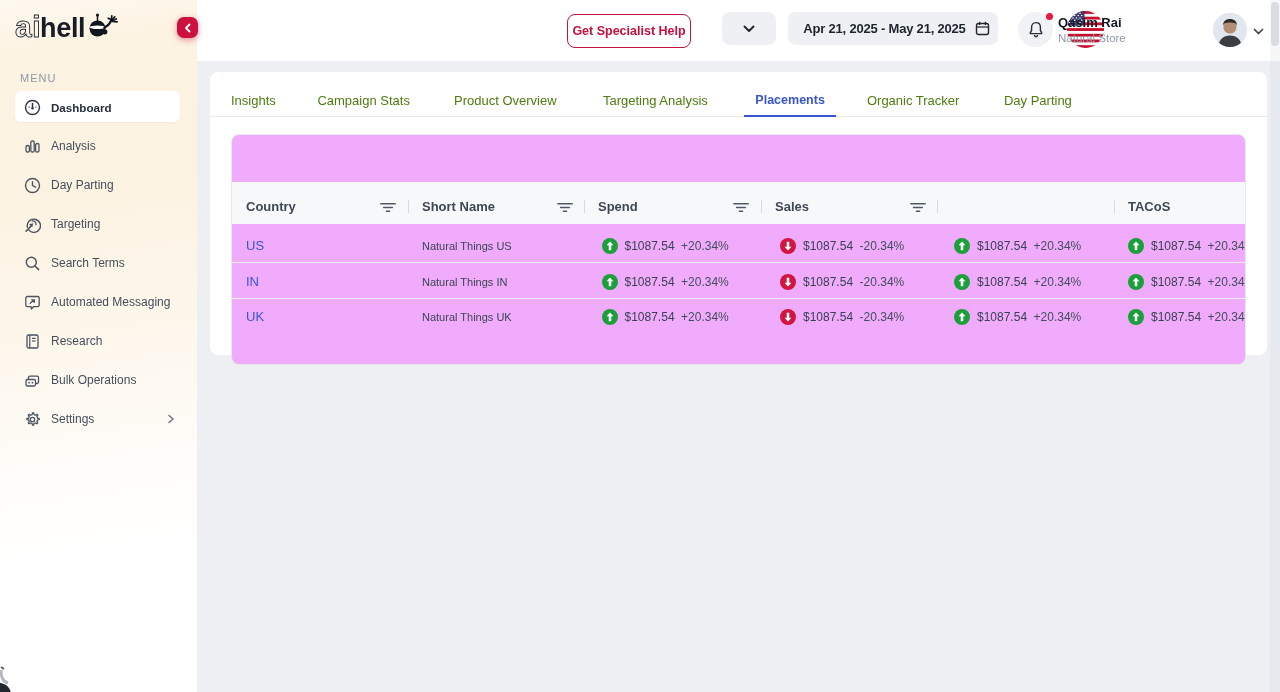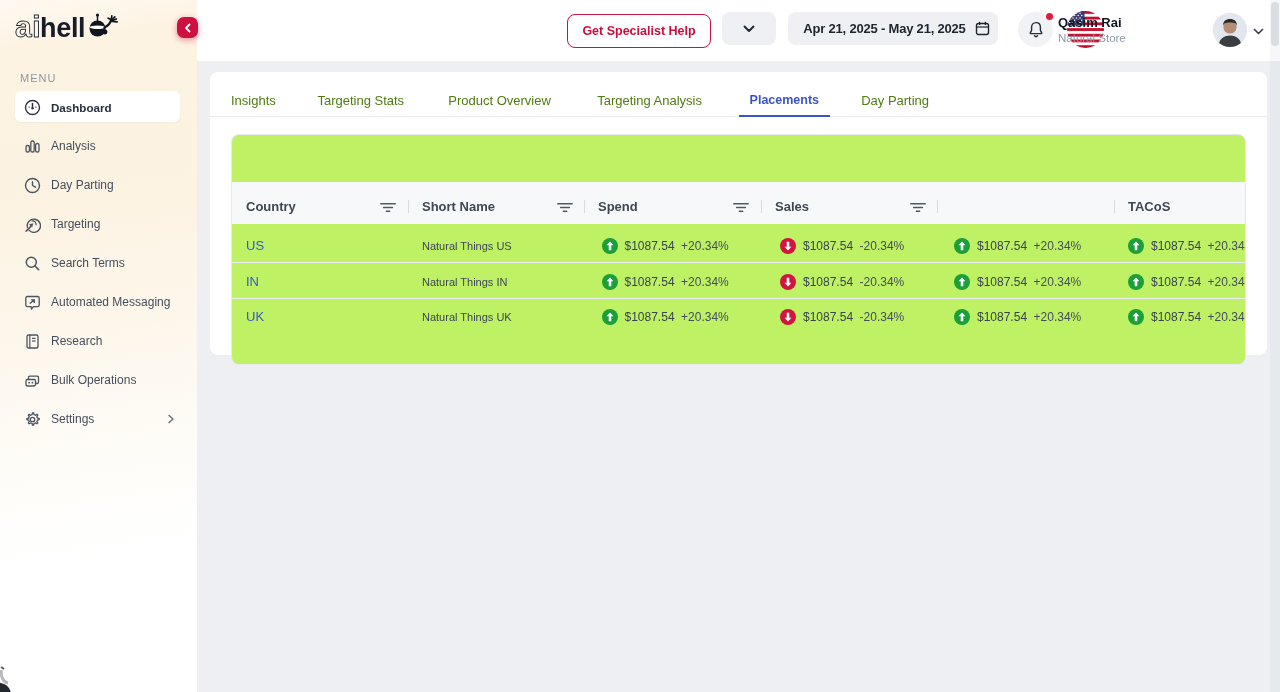--- a/index.html
+++ b/index.html
@@ -8,39 +8,39 @@
 #sidebar{position:absolute;left:0;top:0;width:197px;height:692px;
 background:linear-gradient(172deg,#fef9f1 0%,#fdf3e3 7%,#fcf2e1 26%,#fdf6ea 46%,#fefcf7 64%,#ffffff 80%);}
 #menuLabel{position:absolute;left:20px;top:72px;font-size:11px;letter-spacing:1px;color:#8e97a6;font-weight:400}
 .mitem{position:absolute;left:24px;height:20px;display:flex;align-items:center;color:#454e5c;font-size:12px}
 .mitem svg{flex:0 0 17px;margin-right:10px}
 .mitem .txt{white-space:nowrap}
 #activePill{position:absolute;left:15px;top:91px;width:165px;height:31px;background:#fff;border-radius:6px;box-shadow:0 1px 2px rgba(120,110,90,.06)}
 
 #header{position:absolute;left:197px;top:0;width:1083px;height:61px;background:#fff}
 #backBtn{position:absolute;left:177px;top:17px;width:21px;height:21px;border-radius:7px;background:#cc1040;box-shadow:0 2px 6px rgba(204,16,64,.45);display:flex;align-items:center;justify-content:center}
-#helpBtn{position:absolute;left:567px;top:14px;width:144px;height:34px;border:1px solid #c31341;border-radius:8px;background:#fff;color:#c50f3e;font-size:12.5px;font-weight:700;display:flex;align-items:center;justify-content:center}
+#helpBtn{position:absolute;left:567px;top:14px;width:124px;height:34px;border:1px solid #c31341;border-radius:8px;background:#fff;color:#c50f3e;font-size:12.5px;font-weight:700;display:flex;align-items:center;justify-content:center}
 .grayBox{position:absolute;top:12px;height:33px;background:#eef0f3;border-radius:8px;display:flex;align-items:center;justify-content:center}
 #chevBox{left:722px;width:54px}
 #dateBox{left:788px;width:210px;font-size:13px;font-weight:700;color:#1d242e;letter-spacing:-0.2px;padding-left:7px}
 #bellWrap{position:absolute;left:1018px;top:12px;width:35px;height:35px;border-radius:50%;background:#f1f2f5;display:flex;align-items:center;justify-content:center}
 #bellDot{position:absolute;left:1046px;top:12.5px;width:7px;height:7px;border-radius:50%;background:#e8173f}
 #flag{position:absolute;left:1067px;top:11px;width:37px;height:37px;border-radius:50%;overflow:hidden}
 #uname{position:absolute;left:1058px;top:15px;width:150px;text-align:left;font-size:13px;font-weight:700;color:#101723}
 #ustore{position:absolute;left:1058px;top:32px;width:150px;text-align:left;font-size:11.5px;color:#8f99a8}
 #avatar{position:absolute;left:1213px;top:13px;width:34px;height:34px;border-radius:50%;overflow:hidden;background:#e2e6ee}
 #caret{position:absolute;left:1252px;top:24px}
 
 #card{position:absolute;left:210px;top:72px;width:1057px;height:283px;background:#fff;border-radius:8px}
 #tabs{position:absolute;left:0;top:0;width:100%;height:45px;border-bottom:1px solid #e9ebef;display:flex}
 .tab{margin:0;padding:13px 11px 0;font-size:13px;color:#4d7c0f;display:flex;align-items:center;white-space:nowrap}
 .tab.active{color:#3a55c9;font-weight:700;font-size:12.5px;border-bottom:2px solid #3a55c9;margin-bottom:-1px}
 .tab:nth-child(1){margin-left:10px}.tab:nth-child(2){margin-left:19.6px}.tab:nth-child(3){margin-left:22.1px}.tab:nth-child(4){margin-left:24.4px}.tab:nth-child(5){margin-left:25.6px}.tab:nth-child(6){margin-left:20.1px}.tab:nth-child(7){margin-left:22.5px}
 
-#tbl{position:absolute;left:21px;top:62px;width:1015px;height:231px;border:1px solid #e6e8eb;border-radius:8px;background:#bef264;overflow:hidden}
+#tbl{position:absolute;left:21px;top:62px;width:1015px;height:231px;border:1px solid #e6e8eb;border-radius:8px;background:#f0abfc;overflow:hidden}
 #thead{position:absolute;left:0;top:47px;width:1060px;height:42px;background:#f7f8fa}
 .hcell{position:absolute;top:0;height:42px;font-size:13px;font-weight:700;color:#3d4755}
 .hcell .t{position:absolute;left:14px;top:17px}
 .hcell svg.filter{position:absolute;top:20.5px}
 .hsep{position:absolute;top:18px;width:1px;height:13px;background:#d7dadf}
 .row{position:absolute;left:0;width:1060px;border-bottom:1px solid #ebeef2}
 .link{position:absolute;font-size:13px;color:#3b55d2}
 .nm{position:absolute;font-size:11px;color:#3e4553}
 .metric{position:absolute;display:flex;align-items:center;font-size:12px;color:#3a4250}
 .metric .val{margin-left:7px}
@@ -134,24 +134,25 @@
       </g>
     </svg>
   <span class="txt">Settings</span>
   </div>
 <svg style="position:absolute;left:165px;top:413px" width="12" height="12" viewBox="0 0 12 12">
     <path d="M4 2.5 L8 6 L4 9.5" fill="none" stroke="#69727f" stroke-width="1.5" stroke-linecap="round" stroke-linejoin="round"></path>
   </svg>
 <div id="card">
   <div id="tabs">
     <div class="tab">Insights</div>
-    <div class="tab">Targeting Stats</div>
+    <div class="tab">Campaign Stats</div>
     <div class="tab">Product Overview</div>
     <div class="tab">Targeting Analysis</div>
     <div class="tab active">Placements</div>
+    <div class="tab">Organic Tracker</div>
     <div class="tab">Day Parting</div>
   </div>
   <div id="tbl">
     <div id="thead">
       <div class="hcell" style="left:0;width:176px">
           <span class="t">Country</span>
           <svg class="filter" style="left:148px" width="16" height="9" viewBox="0 0 16 9">
             <g stroke="#4e5866" stroke-width="1.5" stroke-linecap="round">
               <line x1="0.8" y1="0.8" x2="15.2" y2="0.8"></line>
               <line x1="3.6" y1="4.5" x2="12.4" y2="4.5"></line>

